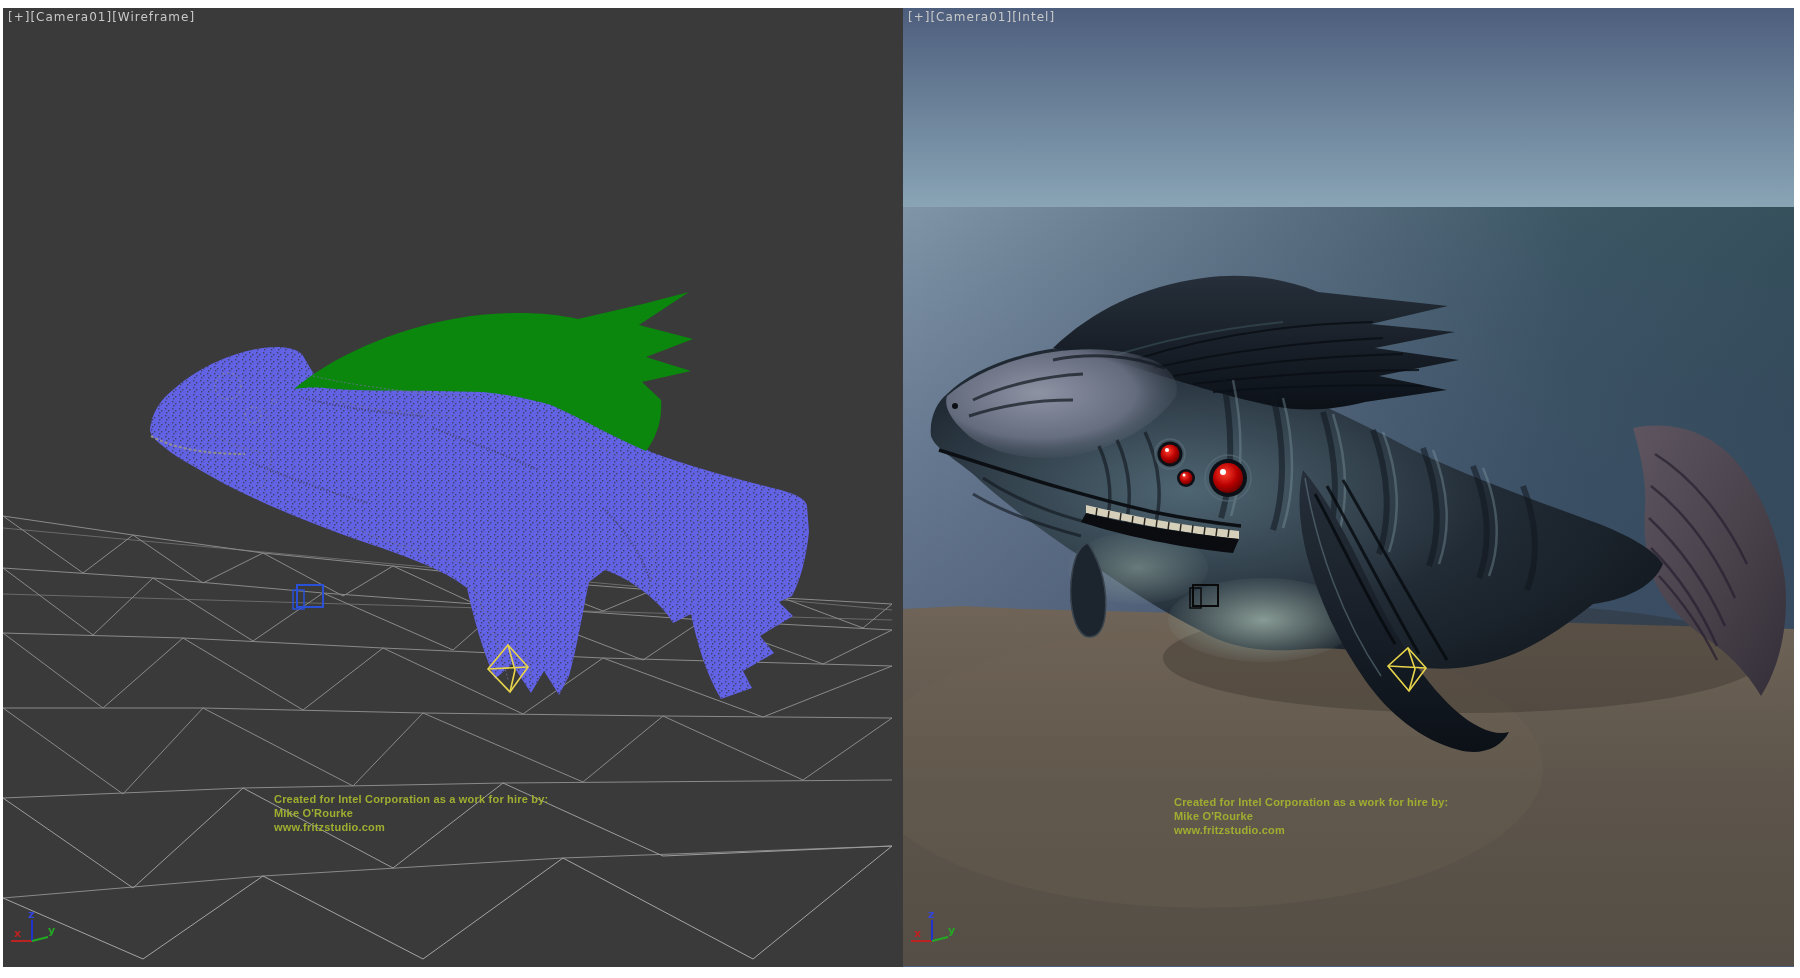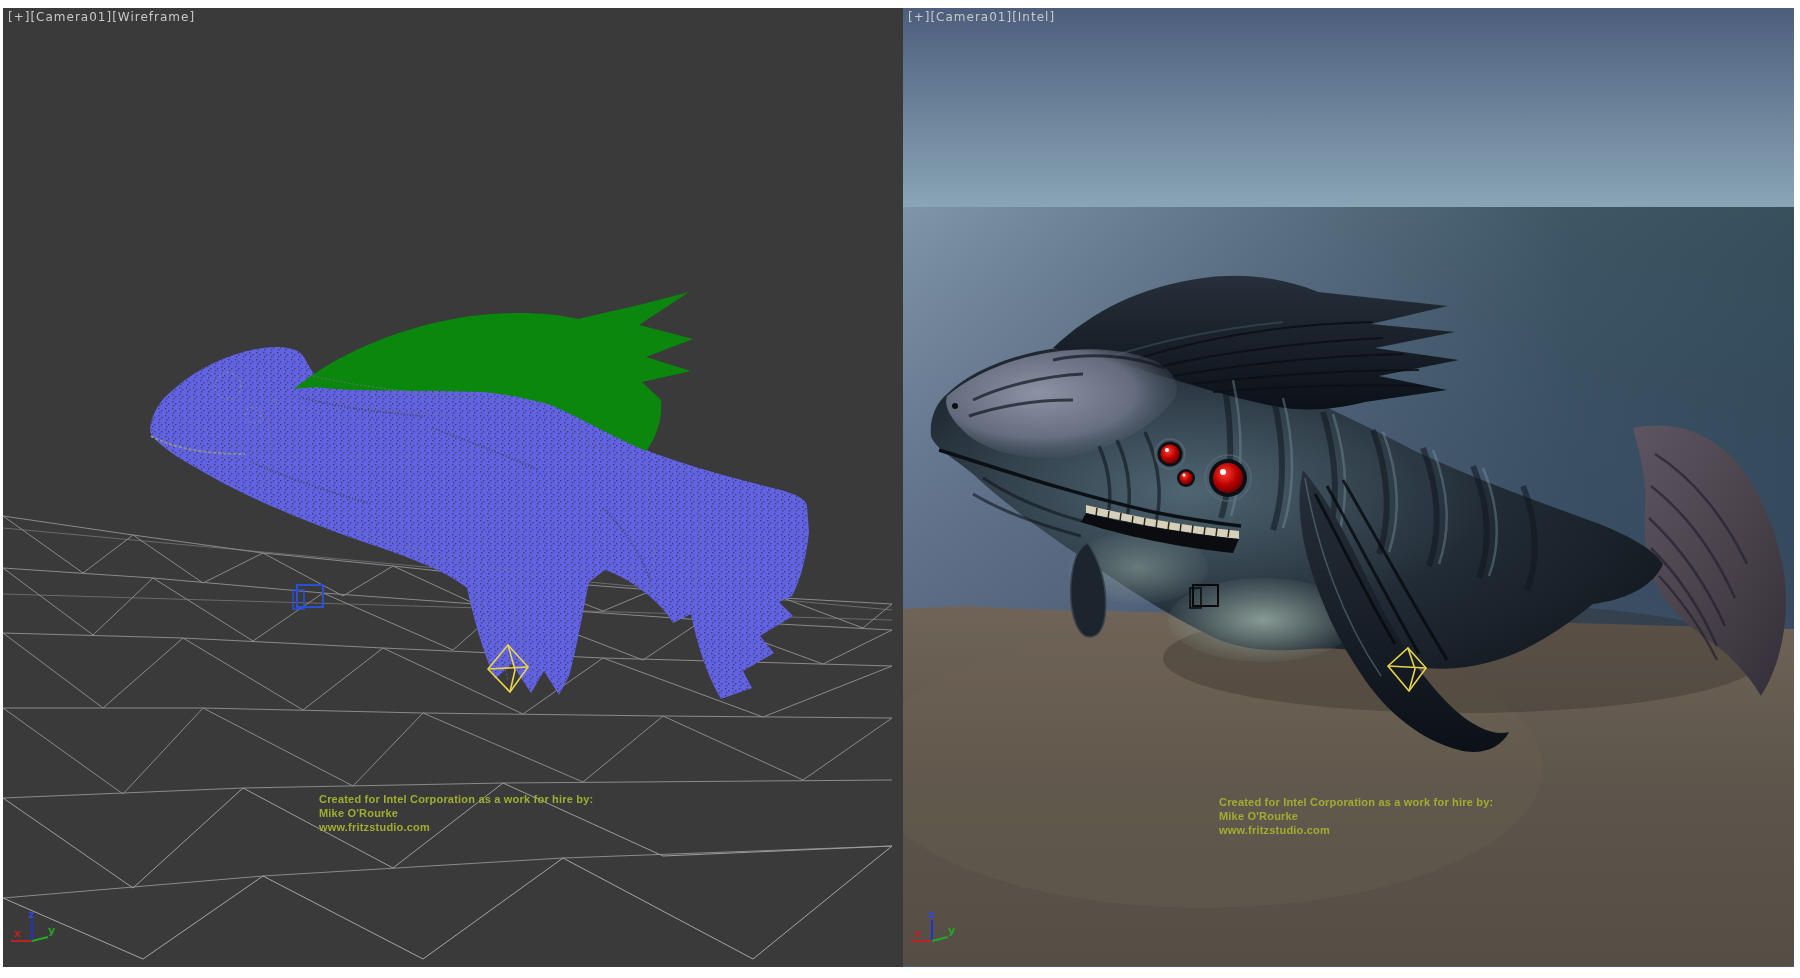--- a/index.html
+++ b/index.html
@@ -12,21 +12,21 @@
   .vp-right{left:903px;width:891px;background:#4d5e7d;}
   .scene{position:absolute;left:0;top:0;}
   .vp-label{
     position:absolute;top:2px;left:5px;
     font-size:12px;color:#c9c9c9;letter-spacing:1px;
     font-family:"DejaVu Sans",sans-serif;user-select:none;
   }
   .watermark{
     position:absolute;left:271px;top:784px;
     color:#9fae30;font-size:11px;font-weight:bold;line-height:14px;
-    letter-spacing:.2px;white-space:nowrap;margin-left:45px;
+    letter-spacing:.2px;white-space:nowrap;
   }
   .vp-right .watermark{top:787px;}
   .axis-gizmo{position:absolute;left:4px;bottom:13px;width:56px;height:46px;}
   .axis-gizmo text{font-size:11px;font-weight:bold;font-family:"DejaVu Sans",sans-serif;}
 </style>
 </head>
 <body>
 
 <div class="viewport vp-left">
   <svg class="scene" width="892" height="959" viewBox="0 0 892 959">

